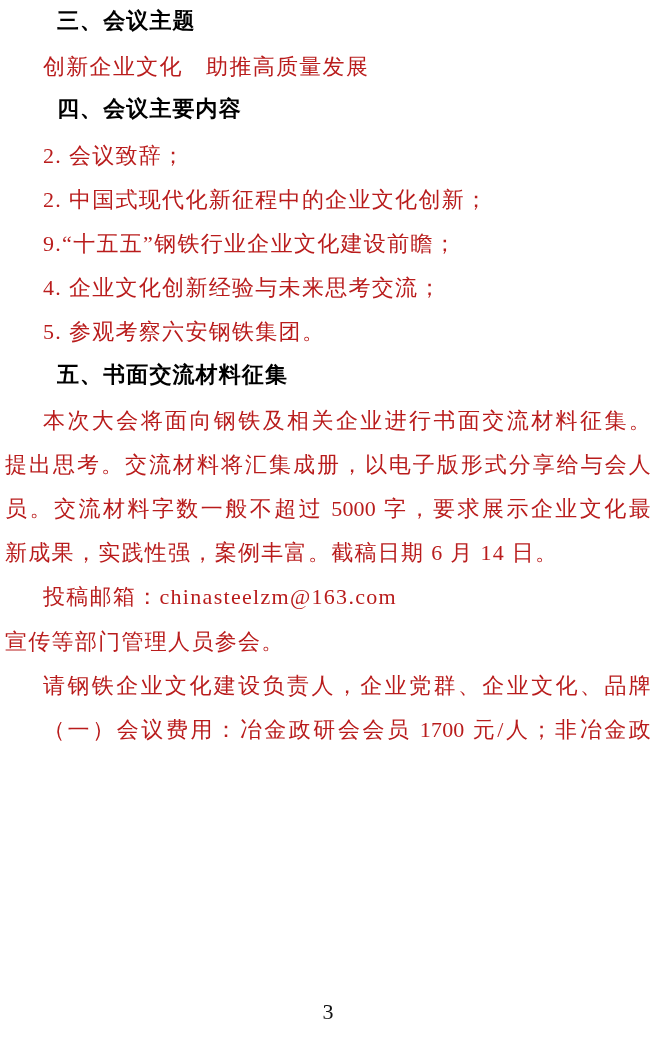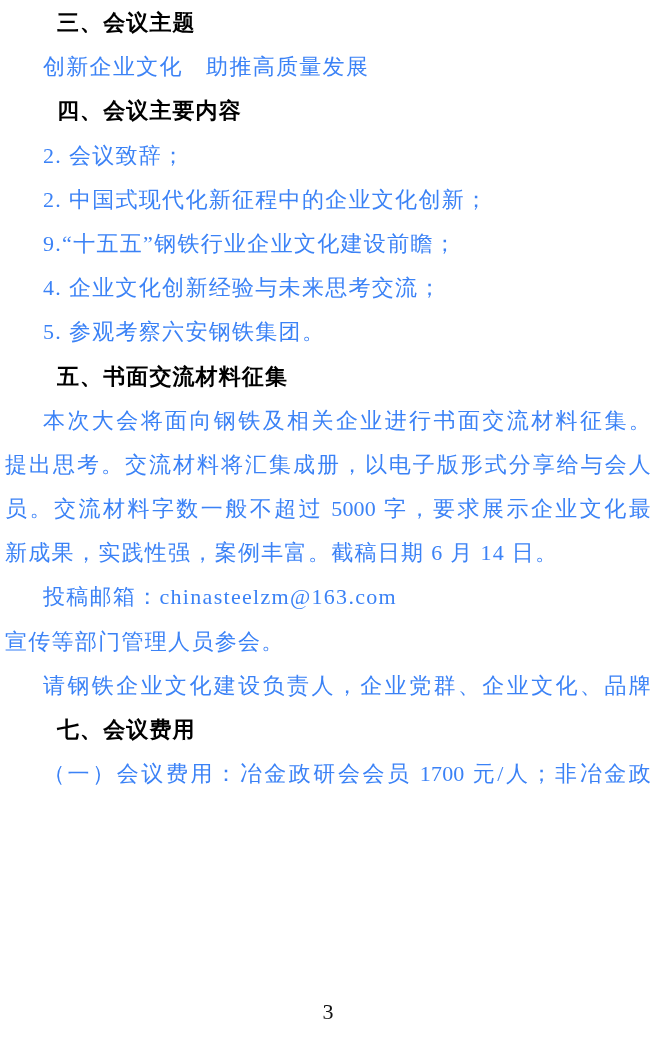--- a/index.html
+++ b/index.html
@@ -15,24 +15,24 @@
     top: 1px; left: 5px;
     width: 646px; height: 1038px;
   }
   .line {
     height: 44.2px;
     line-height: 44.2px;
     font-size: 22px;
     letter-spacing: 1.3px;
     white-space: nowrap;
     overflow: hidden;
-    color: #3b82f6;
+    color: #b91c1c;
   }
   .line.heading {
-    font-family: Liberation Sans, sans-serif;
+    font-family: Liberation Mono, monospace;
     font-weight: 700;
     color: #000000;
     padding-left: 52px;
     letter-spacing: 1.1px;
   }
   .line.indent { padding-left: 38px; }
   .line.justify {
     white-space: normal;
     text-align: justify;
     text-align-last: justify;
@@ -61,17 +61,16 @@
       <div class="line indent">4. 企业文化创新经验与未来思考交流；</div>
       <div class="line indent">5. 参观考察六安钢铁集团。</div>
       <div class="line heading">五、书面交流材料征集</div>
       <div class="line indent justify">本次大会将面向钢铁及相关企业进行书面交流材料征集。</div>
       <div class="line justify">提出思考。交流材料将汇集成册，以电子版形式分享给与会人</div>
       <div class="line justify">员。交流材料字数一般不超过 5000 字，要求展示企业文化最</div>
       <div class="line">新成果，实践性强，案例丰富。截稿日期 6 月 14 日。</div>
       <div class="line indent">投稿邮箱：chinasteelzm@163.com</div>
       <div class="line">宣传等部门管理人员参会。</div>
       <div class="line indent justify">请钢铁企业文化建设负责人，企业党群、企业文化、品牌</div>
-      <div class="line heading">七、会议费用</div>
       <div class="line indent justify">（一）会议费用：冶金政研会会员 1700 元/人；非冶金政</div>
     </div>
   <div class="pagenum">3</div>
 </div>
 
 </body></html>

